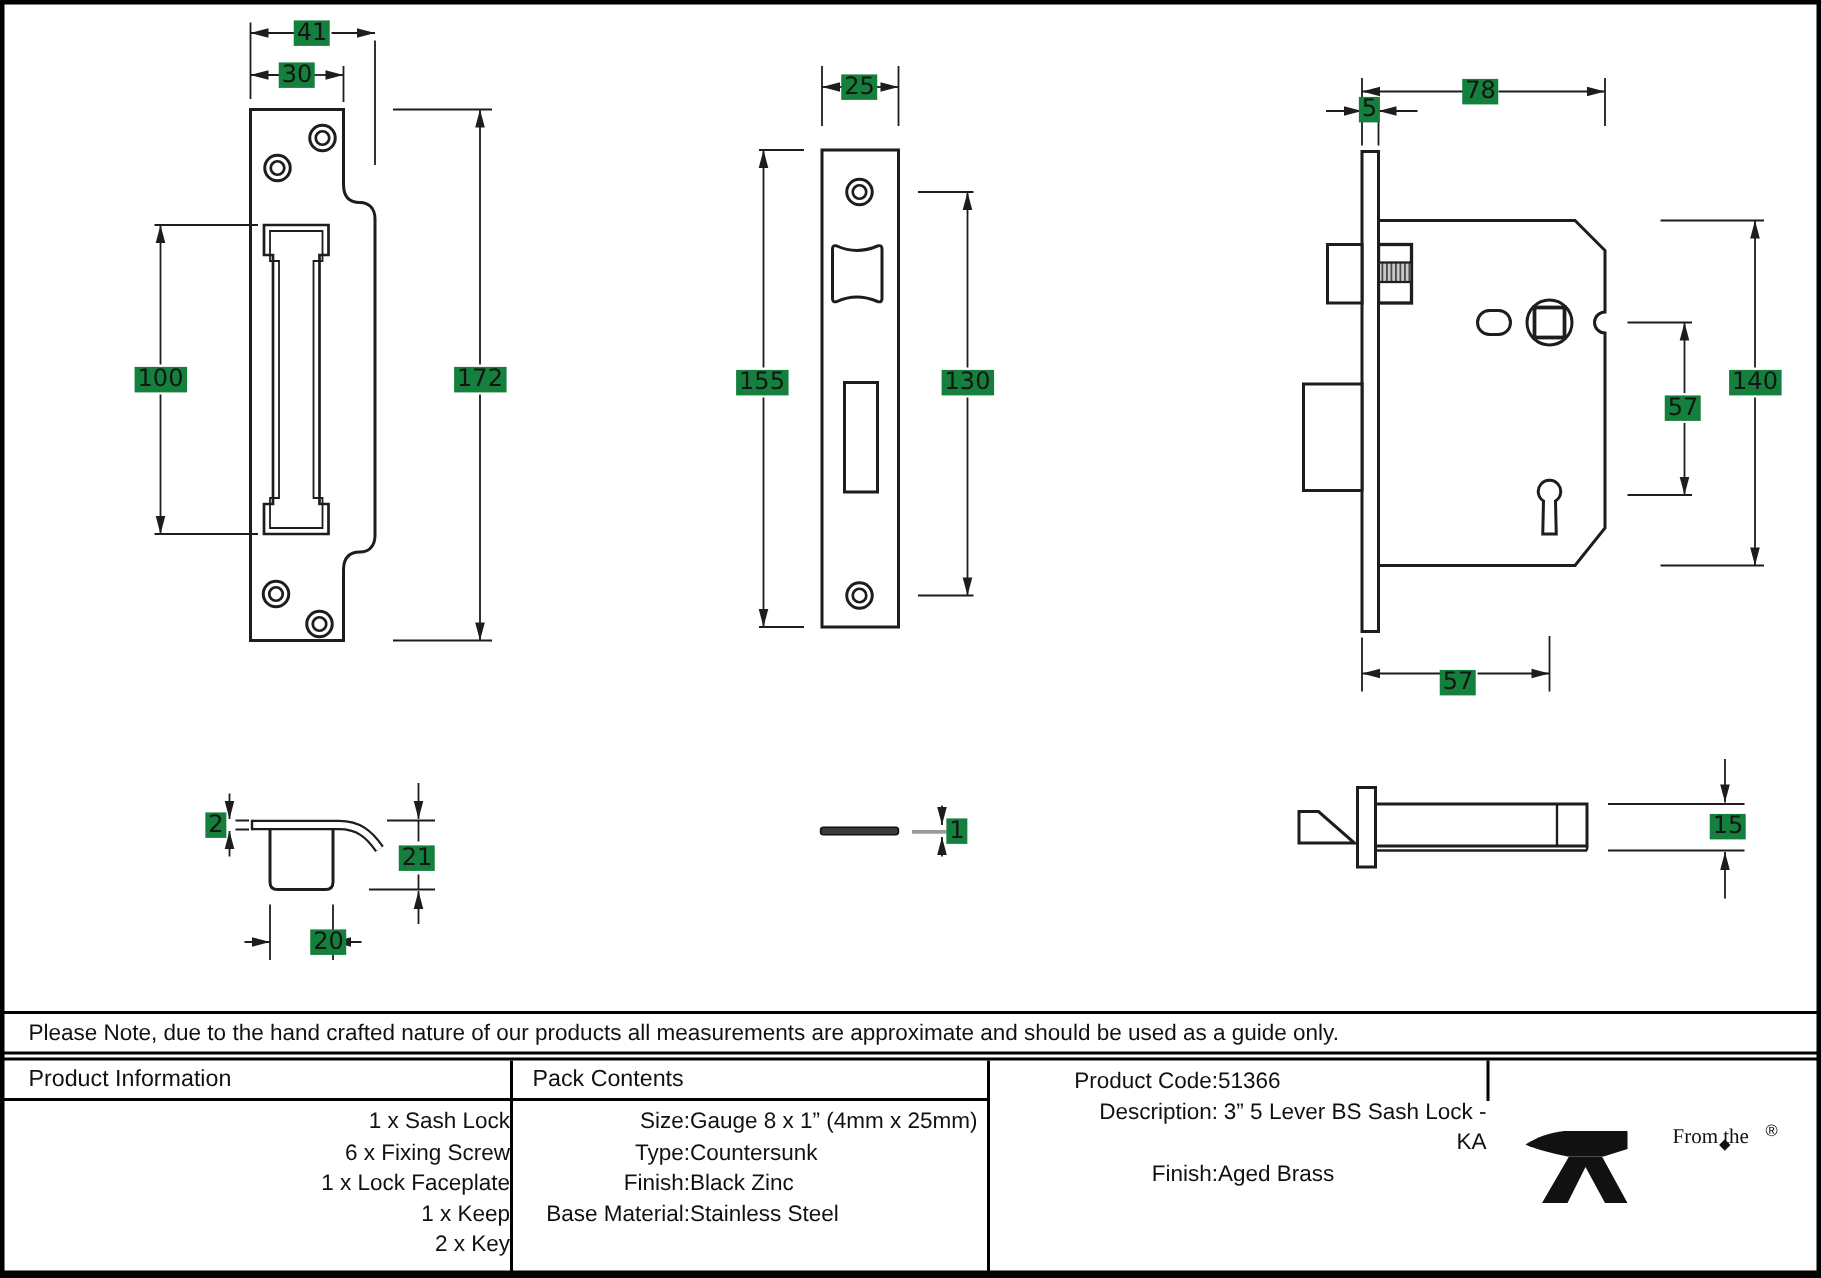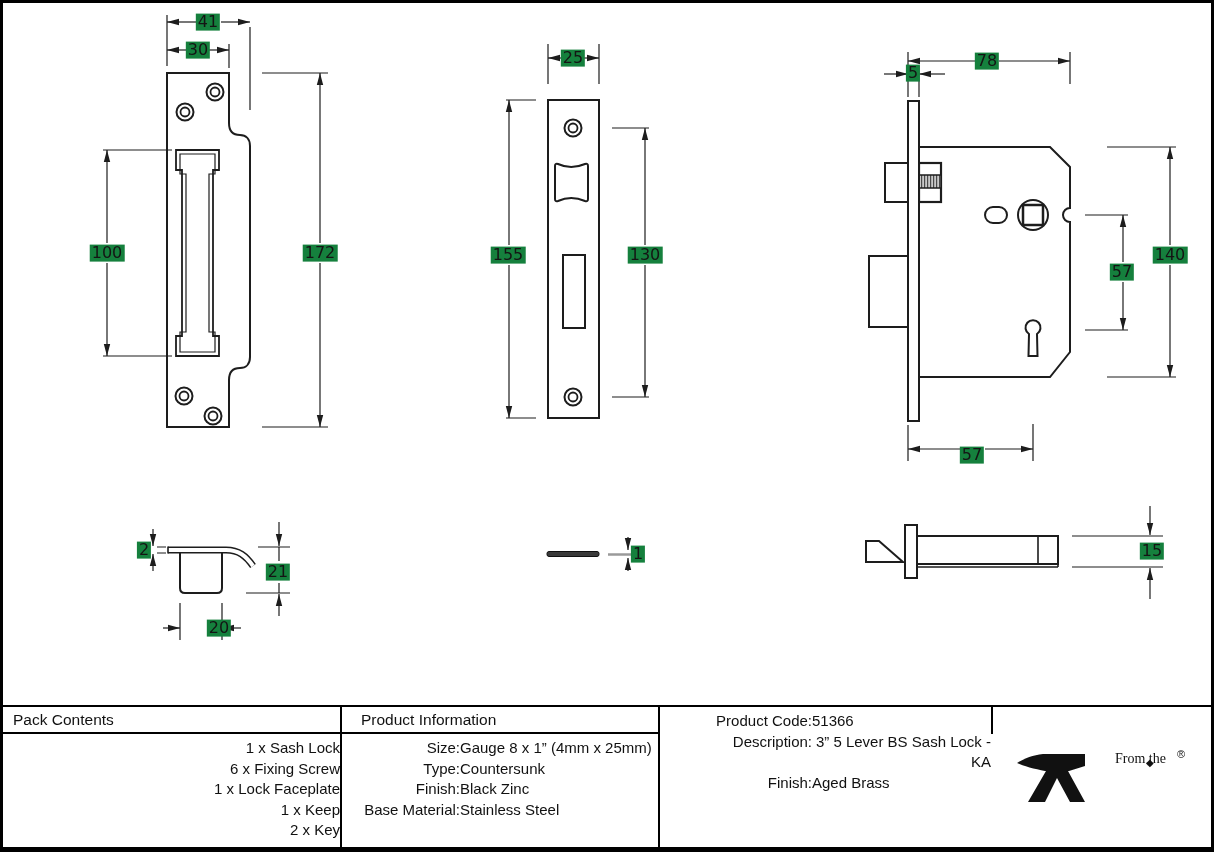--- a/index.html
+++ b/index.html
@@ -182,27 +182,30 @@
   <span class="dlabel" style="left:913px;top:73px">5</span>
   <span class="dlabel" style="left:1170px;top:255px">140</span>
   <span class="dlabel" style="left:1122px;top:272px">57</span>
   <span class="dlabel" style="left:972px;top:455px">57</span>
   <span class="dlabel" style="left:144px;top:550px">2</span>
   <span class="dlabel" style="left:278px;top:572px">21</span>
   <span class="dlabel" style="left:219px;top:628px">20</span>
   <span class="dlabel" style="left:638px;top:554px">1</span>
   <span class="dlabel" style="left:1152px;top:551px">15</span>
 
+  <div class="note-row">
+    <span>Please Note, due to the hand crafted nature of our products all measurements are approximate and should be used as a guide only.</span>
+  </div>
 
   <div class="tbl">
+    <div class="cell hdr hd1 br">
+      <span>Product Information</span>
+    </div>
     <div class="cell hdr hd2 br">
       <span>Pack Contents</span>
-    </div>
-    <div class="cell hdr hd1 br">
-      <span>Product Information</span>
     </div>
 
     <div class="cell logo-cell">
       <div class="logo">
         <svg class="anvil-svg" width="72" height="54" viewBox="0 0 72 54">
           <path fill="#111" d="M2,13 C10,8 18,5 28,4 L70,4 L70,16 L54,21 L30,21 C20,19 8,16 2,13 Z"></path>
           <path fill="#111" d="M31,21 L53,21 L70,52 L55,52 L42,28 L30,52 L13,52 Z"></path>
         </svg>
         <span class="from-the">From the</span>
         <span class="diamond">◆</span>

